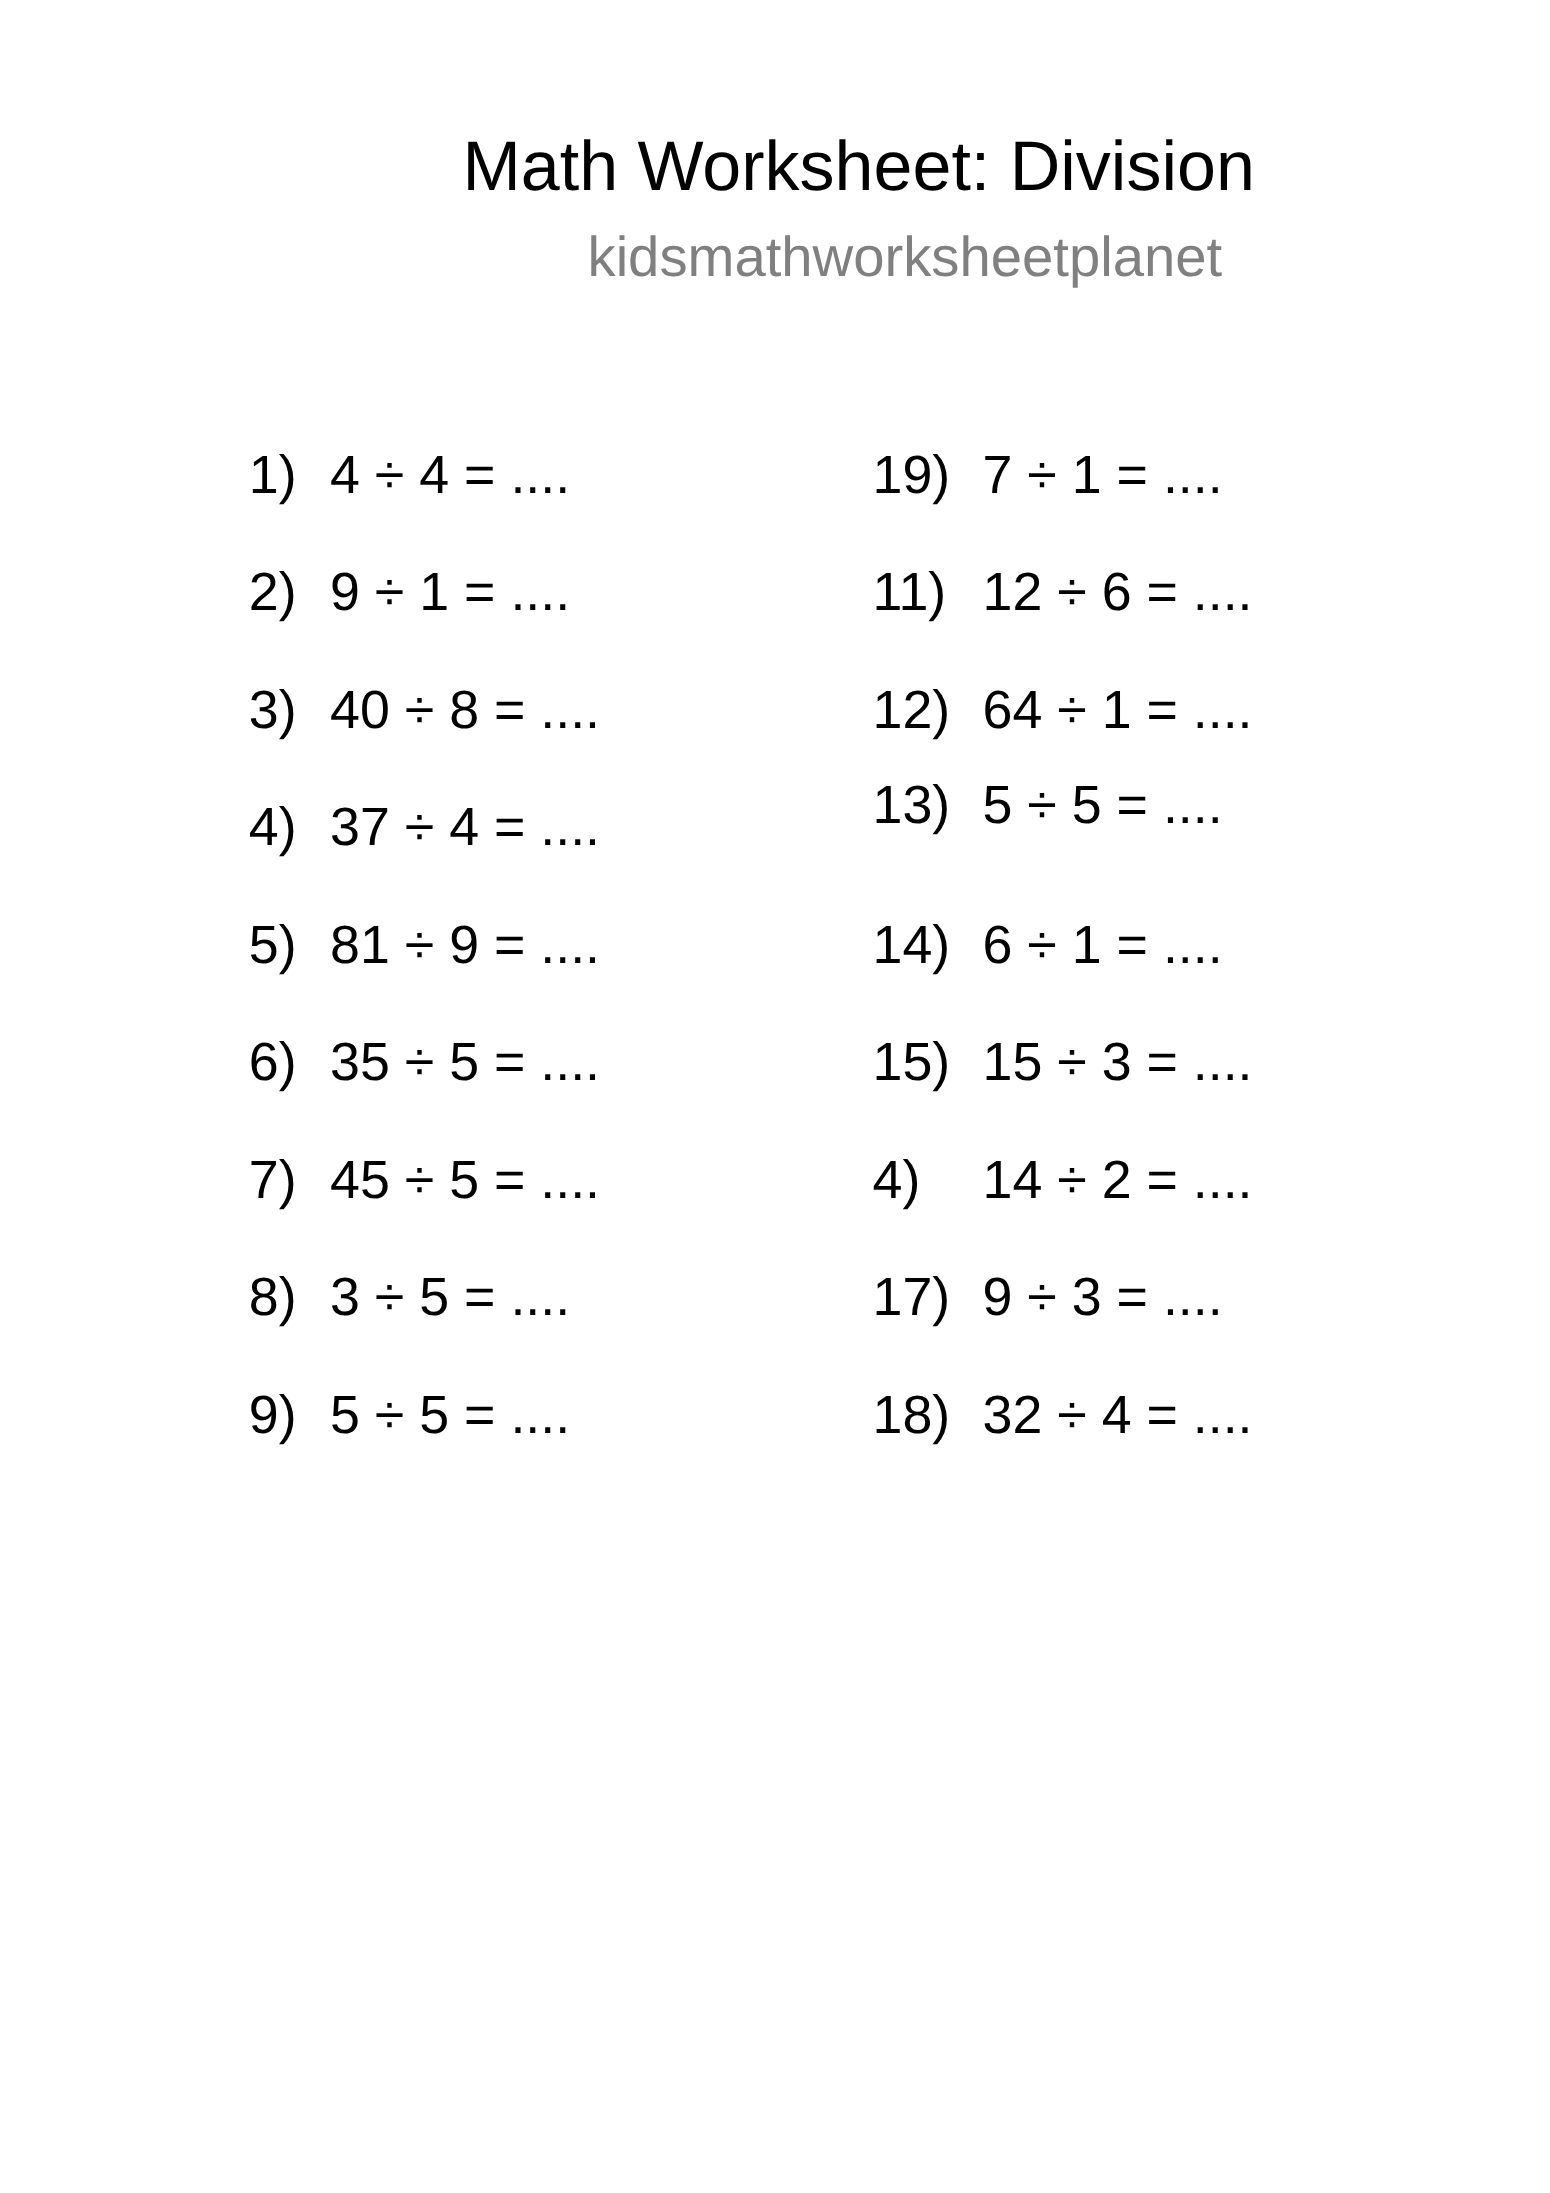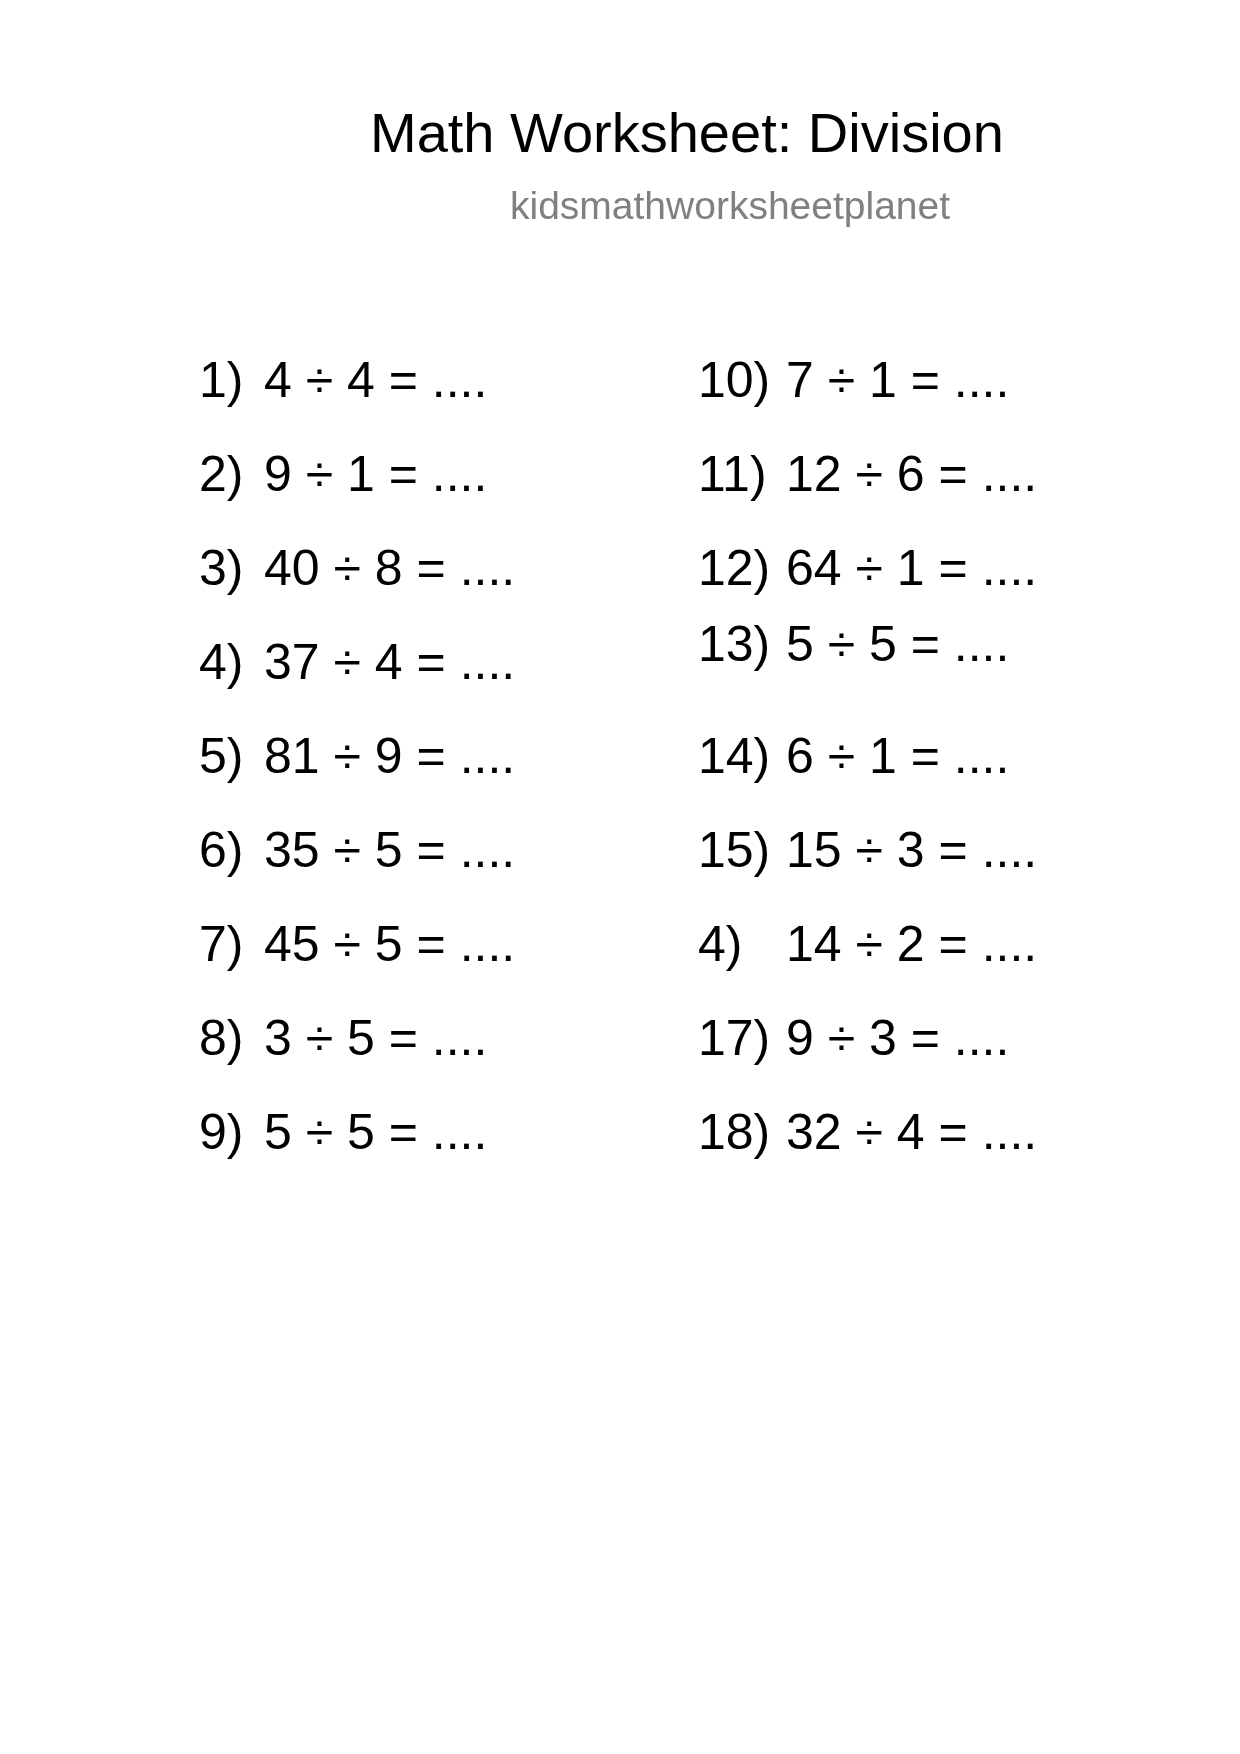--- a/index.html
+++ b/index.html
@@ -29,37 +29,36 @@
       font-size: 56px;
       line-height: 70px;
       color: #000000;
       white-space: nowrap;
       letter-spacing: 0px;
     }
     .subtitle {
       position: absolute;
       left: 470px;
       top: 180px;
-      font-size: 39px;
+      font-size: 45px;
       line-height: 52px;
       color: #808080;
       white-space: nowrap;
-      margin-left: 40px;
     }
     .column {
       position: absolute;
       top: 350px;
     }
     .column.left { left: 199px; }
     .column.right { left: 698px; }
     .problem {
       position: absolute;
       left: 0;
       height: 60px;
-      font-size: 50px;
+      font-size: 43px;
       line-height: 60px;
       white-space: nowrap;
     }
     .num {
       display: inline-block;
     }
     .column.left .num { width: 65px; }
     .column.right .num { width: 88px; }
     .expr {
       display: inline-block;
@@ -97,21 +96,21 @@
     <div class="problem" style="top:658px">
       <span class="num">8)</span><span class="expr">3 ÷ 5 = ....</span>
     </div>
     <div class="problem" style="top:752px">
       <span class="num">9)</span><span class="expr">5 ÷ 5 = ....</span>
     </div>
   </div>
 
   <div class="column right">
     <div class="problem" style="top:0px">
-      <span class="num">10)</span><span class="expr">7 ÷ 1 = ....</span>
+      <span class="num">19)</span><span class="expr">7 ÷ 1 = ....</span>
     </div>
     <div class="problem" style="top:94px">
       <span class="num">11)</span><span class="expr">12 ÷ 6 = ....</span>
     </div>
     <div class="problem" style="top:188px">
       <span class="num">12)</span><span class="expr">64 ÷ 1 = ....</span>
     </div>
     <div class="problem" style="top:264px">
       <span class="num">13)</span><span class="expr">5 ÷ 5 = ....</span>
     </div>

